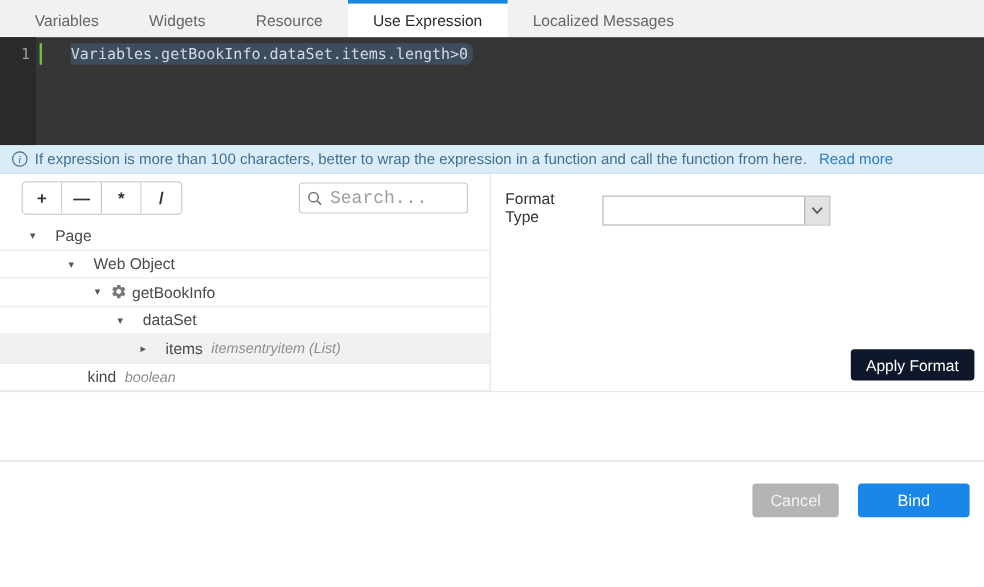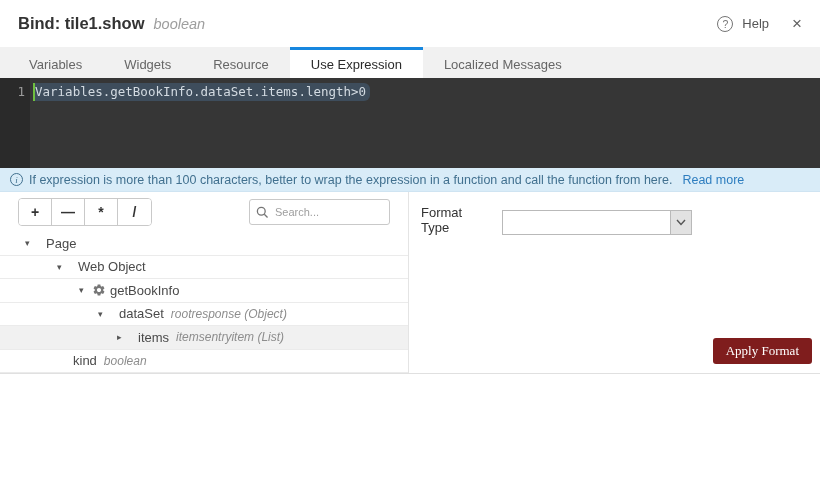--- a/index.html
+++ b/index.html
@@ -61,21 +61,21 @@
   }
   .gutter {
     width: 30px; flex: 0 0 30px;
     background: #2a2a2a;
     color: #9b9b9b;
     text-align: right;
     padding: 5px 5px 0 0;
     line-height: 18px;
   }
   .code-area { flex: 1; padding: 5px 0 0 3px; line-height: 18px; }
-  .code-line { display: flex; align-items: stretch; }
+  .code-line { display: flex; align-items: stretch; gap: 24px; }
   .caret { width: 2px; background: #6fbf3f; flex: 0 0 2px; }
   .code-sel {
     background: #3e4d5c;
     color: #d3dbe2;
     padding-right: 4px;
     border-radius: 0 6px 6px 0;
     white-space: pre;
   }
 
   
@@ -133,22 +133,22 @@
     margin-left: auto;
     width: 141px; height: 26px;
     border: 1px solid #c9c9c9; border-radius: 3px;
     display: flex; align-items: center;
     padding: 0 6px;
     background: #fff;
   }
   .search-box svg { flex: 0 0 13px; margin-right: 6px; }
   .search-input {
     border: none; outline: none; width: 100%;
-    font-size: 11px; color: #333;
-    font-family: Liberation Sans, sans-serif;
+    font-size: 15px; color: #333;
+    font-family: Liberation Mono, monospace;
   }
   .search-input::placeholder { color: #9e9e9e; }
 
   
   .tree { margin-top: 0; }
   .tree-row {
     height: 23.5px;
     display: flex; align-items: center;
     border-bottom: 1px solid #ebebeb;
     font-size: 13px; color: #4a4a4a;
@@ -181,23 +181,23 @@
   .select-value { flex: 1; font-size: 12.5px; padding: 4px 6px; color: #333; }
   .select-arrow-box {
     width: 21px; flex: 0 0 21px;
     background: #e2e2e2;
     border-left: 1px solid #b9b9b9;
     display: flex; align-items: center; justify-content: center;
   }
   .apply-btn {
     position: absolute; right: 8px; bottom: 9px;
     height: 26px; padding: 0 13px;
-    background: #7f1d1d; color: #fff;
+    background: #0f172a; color: #fff;
     border: none; border-radius: 3px;
-    font-size: 13px; font-family: Liberation Serif, serif;
+    font-size: 13px; font-family: Liberation Sans, sans-serif;
     cursor: pointer;
     margin-left: 48px;
   }
 
   
   .spacer { flex: 0 0 56px; background: #fff; }
   .footer {
     flex: 1;
     border-top: 2px solid #e9e9e9;
     display: flex; align-items: flex-start; justify-content: flex-end;
@@ -211,29 +211,20 @@
     cursor: pointer;
   }
   .cancel-btn { width: 72px; background: #b4b4b4; color: #f2f2f2; }
   .bind-btn { width: 93px; background: #1a87e8; color: #fff; }
 </style>
 </head>
 <body>
 
 <div class="dialog">
 
-  <div class="header">
-    <span class="title">Bind: tile1.show</span>
-    <span class="type-label">boolean</span>
-    <div class="header-right">
-      <span class="help-icon">?</span>
-      <span class="help-label">Help</span>
-      <span class="close-icon">×</span>
-    </div>
-  </div>
 
   <div class="tabbar">
     <div class="tab">Variables</div>
     <div class="tab">Widgets</div>
     <div class="tab">Resource</div>
     <div class="tab active">Use Expression</div>
     <div class="tab">Localized Messages</div>
   </div>
 
   <div class="editor">
@@ -285,21 +276,20 @@
         <div class="tree-row" style="padding-left:79px">
           <span class="tw-arrow">▾</span>
           <svg class="tw-gear" viewBox="0 0 24 24">
             <path fill="#777" d="M19.14 12.94c.04-.3.06-.61.06-.94 0-.32-.02-.64-.07-.94l2.03-1.58c.18-.14.23-.41.12-.61l-1.92-3.32c-.12-.22-.37-.29-.59-.22l-2.39.96c-.5-.38-1.03-.7-1.62-.94l-.36-2.54c-.04-.24-.24-.41-.48-.41h-3.84c-.24 0-.43.17-.47.41l-.36 2.54c-.59.24-1.13.57-1.62.94l-2.39-.96c-.22-.08-.47 0-.59.22L2.74 8.87c-.12.21-.08.47.12.61l2.03 1.58c-.05.3-.09.63-.09.94s.02.64.07.94l-2.03 1.58c-.18.14-.23.41-.12.61l1.92 3.32c.12.22.37.29.59.22l2.39-.96c.5.38 1.03.7 1.62.94l.36 2.54c.05.24.24.41.48.41h3.84c.24 0 .44-.17.47-.41l.36-2.54c.59-.24 1.13-.56 1.62-.94l2.39.96c.22.08.47 0 .59-.22l1.92-3.32c.12-.22.07-.47-.12-.61l-2.01-1.58zM12 15.6c-1.98 0-3.6-1.62-3.6-3.6s1.62-3.6 3.6-3.6 3.6 1.62 3.6 3.6-1.62 3.6-3.6 3.6z"></path>
           </svg>
           <span class="tw-label" style="margin-left:0">getBookInfo</span>
         </div>
         <div class="tree-row" style="padding-left:98px">
           <span class="tw-arrow">▾</span>
           <span class="tw-label">dataSet</span>
-          <span class="tw-meta">rootresponse (Object)</span>
         </div>
         <div class="tree-row selected" style="padding-left:117px">
           <span class="tw-arrow">▸</span>
           <span class="tw-label">items</span>
           <span class="tw-meta">itemsentryitem (List)</span>
         </div>
         <div class="tree-row" style="padding-left:52px">
           <span class="tw-arrow"></span>
           <span class="tw-label">kind</span>
           <span class="tw-meta">boolean</span>
@@ -318,14 +308,18 @@
             </svg>
           </span>
         </div>
       </div>
       <button class="apply-btn">Apply Format</button>
     </div>
   </div>
 
   <div class="spacer"></div>
 
+  <div class="footer">
+    <button class="btn cancel-btn">Cancel</button>
+    <button class="btn bind-btn">Bind</button>
+  </div>
 
 </div>
 
 </body></html>

